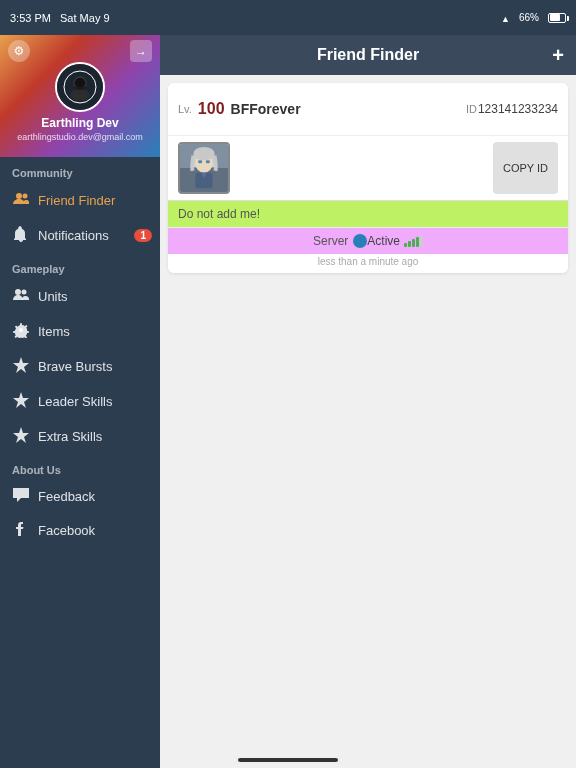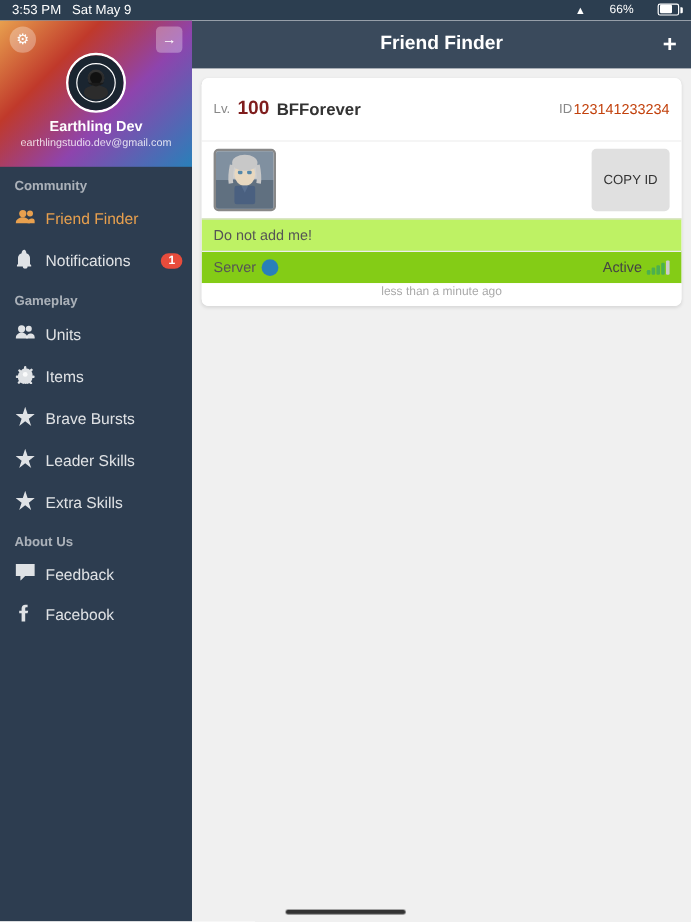--- a/index.html
+++ b/index.html
@@ -15,26 +15,27 @@
 
     
     .status-bar {
       background: #2c3e50;
       color: #fff;
       font-size: 11px;
       padding: 3px 10px;
       display: flex;
       justify-content: space-between;
       align-items: center;
-      height: 17px;
+      height: 35px;
       flex-shrink: 0;
     }
     .status-right {
       display: flex;
-      gap: 20px;
+      align-items: center;
+      gap: 9px;
     }
     .wifi-icon::before { content: '▲'; font-size: 9px; }
     .battery-text { font-size: 10px; }
     .battery-icon {
       width: 18px; height: 10px; border: 1px solid #fff; border-radius: 2px; position: relative; display: inline-flex; align-items: center;
     }
     .battery-icon::after { content: ''; position: absolute; right: -4px; top: 2px; width: 2px; height: 5px; background: #fff; border-radius: 0 1px 1px 0; }
     .battery-fill { height: 7px; width: 60%; background: #fff; margin: 0 1px; border-radius: 1px; }
 
     
@@ -227,21 +228,21 @@
       font-weight: 600;
       color: #333;
     }
 
     .friend-id-section {
       display: flex;
       align-items: center;
       gap: 1px;
     }
     .friend-id-label { color: #888; font-size: 11px; }
-    .friend-id-value { color: #c2410c; font-size: 12px; font-weight: 500; }
+    .friend-id-value { color: #404040; font-size: 12px; font-weight: 500; }
 
     .friend-card-body {
       display: flex;
       align-items: flex-start;
       padding: 6px 10px;
       border-top: 1px solid #eee;
       background: #fff;
     }
 
     .unit-portrait {
@@ -277,24 +278,24 @@
       background: #bef264;
       padding: 6px 10px;
       font-size: 12px;
       color: #555;
       border-top: 1px solid #ddd;
     }
 
     .friend-status-section {
       display: flex;
       align-items: center;
-      justify-content: space-between;
+      justify-content: center;
       padding: 6px 10px;
       border-top: 1px solid #eee;
-      background: #84cc16;
+      background: #f0abfc;
     }
     .server-info {
       display: flex;
       align-items: center;
       gap: 5px;
       font-size: 12px;
       color: #555;
     }
     .server-globe {
       width: 14px; height: 14px;

